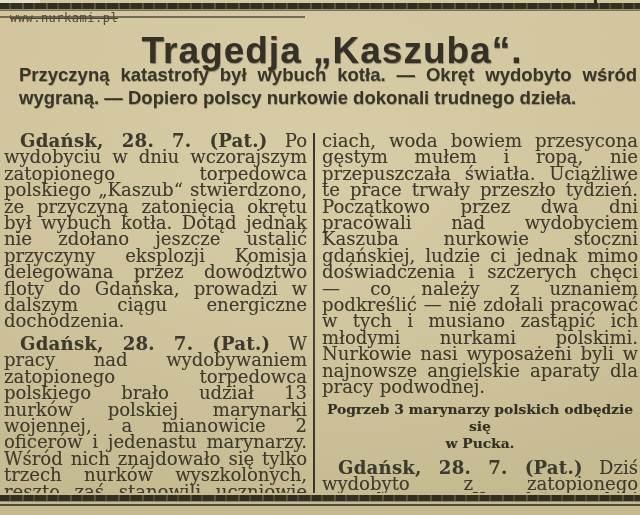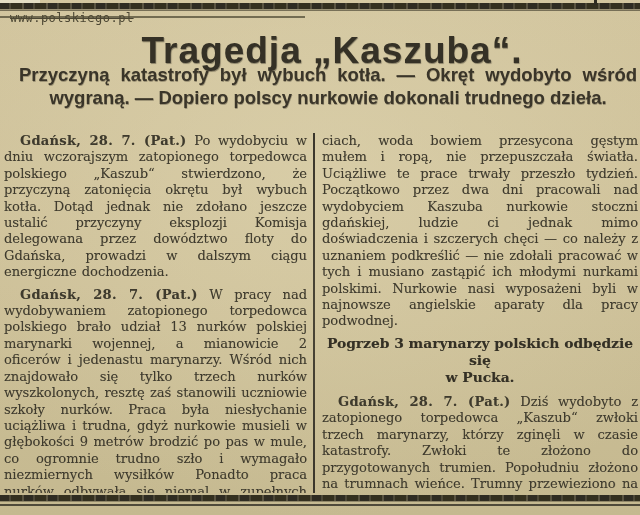--- a/index.html
+++ b/index.html
@@ -46,32 +46,32 @@
 
   
   .subtitle{
     position:absolute;top:63px;left:19px;right:3px;
     font-family:"Liberation Sans", sans-serif;
     font-weight:700;font-size:18.5px;line-height:23.3px;
     color:#3a3529;
     text-shadow:.4px .5px .5px rgba(58,53,41,.35);
   }
   .sub-just{text-align:justify;text-align-last:justify;}
-  .sub-center{text-align:center;}
+  .sub-center{text-align:left;}
 
   
   .body-cols{
     position:absolute;top:133px;left:4px;right:2px;bottom:22px;
     display:flex;overflow:hidden;
   }
   .col-left{flex:none;width:303px;}
   .col-divider{flex:none;width:2px;margin-left:6px;background:linear-gradient(#3a362b,#4a4536,#3a362b);}
   .col-right{flex:1;margin-left:7px;min-width:0;}
   p.para{
-    margin:0;font-size:13px;line-height:16.4px;
+    margin:0;font-size:18px;line-height:16.4px;
     text-align:justify;color:#3e3a2d;word-spacing:1px;
     text-shadow:.3px .3px .3px rgba(62,58,45,.3);
   }
   .para + .para{margin-top:6px;}
   .indent{text-indent:16px;}
   .dateline{font-weight:700;letter-spacing:.3px;}
   .subheading{
     margin:5px 0 8px;font-weight:700;font-size:13.8px;line-height:17px;
     text-align:center;color:#343025;
     text-shadow:.3px .3px .3px rgba(52,48,37,.35);
@@ -81,21 +81,21 @@
 <body>
 
 <div class="page">
 
   <div class="rule rule-thick rt-thick"></div>
   <div class="rule rt-thin"></div>
   <div class="divider-strike"></div>
   <div class="edge-light"></div>
   <div class="corner-tick"></div>
 
-  <div class="watermark">www.polskiego.pl</div>
+  <div class="watermark">www.nurkami.pl</div>
 
   <h1 class="title">Tragedja „Kaszuba“.</h1>
 
   <div class="subtitle">
     <div class="sub-just">Przyczyną katastrofy był wybuch kotła. — Okręt wydobyto wśród</div>
     <div class="sub-center">wygraną. — Dopiero polscy nurkowie dokonali trudnego dzieła.</div>
   </div>
 
   <div class="body-cols">
 

